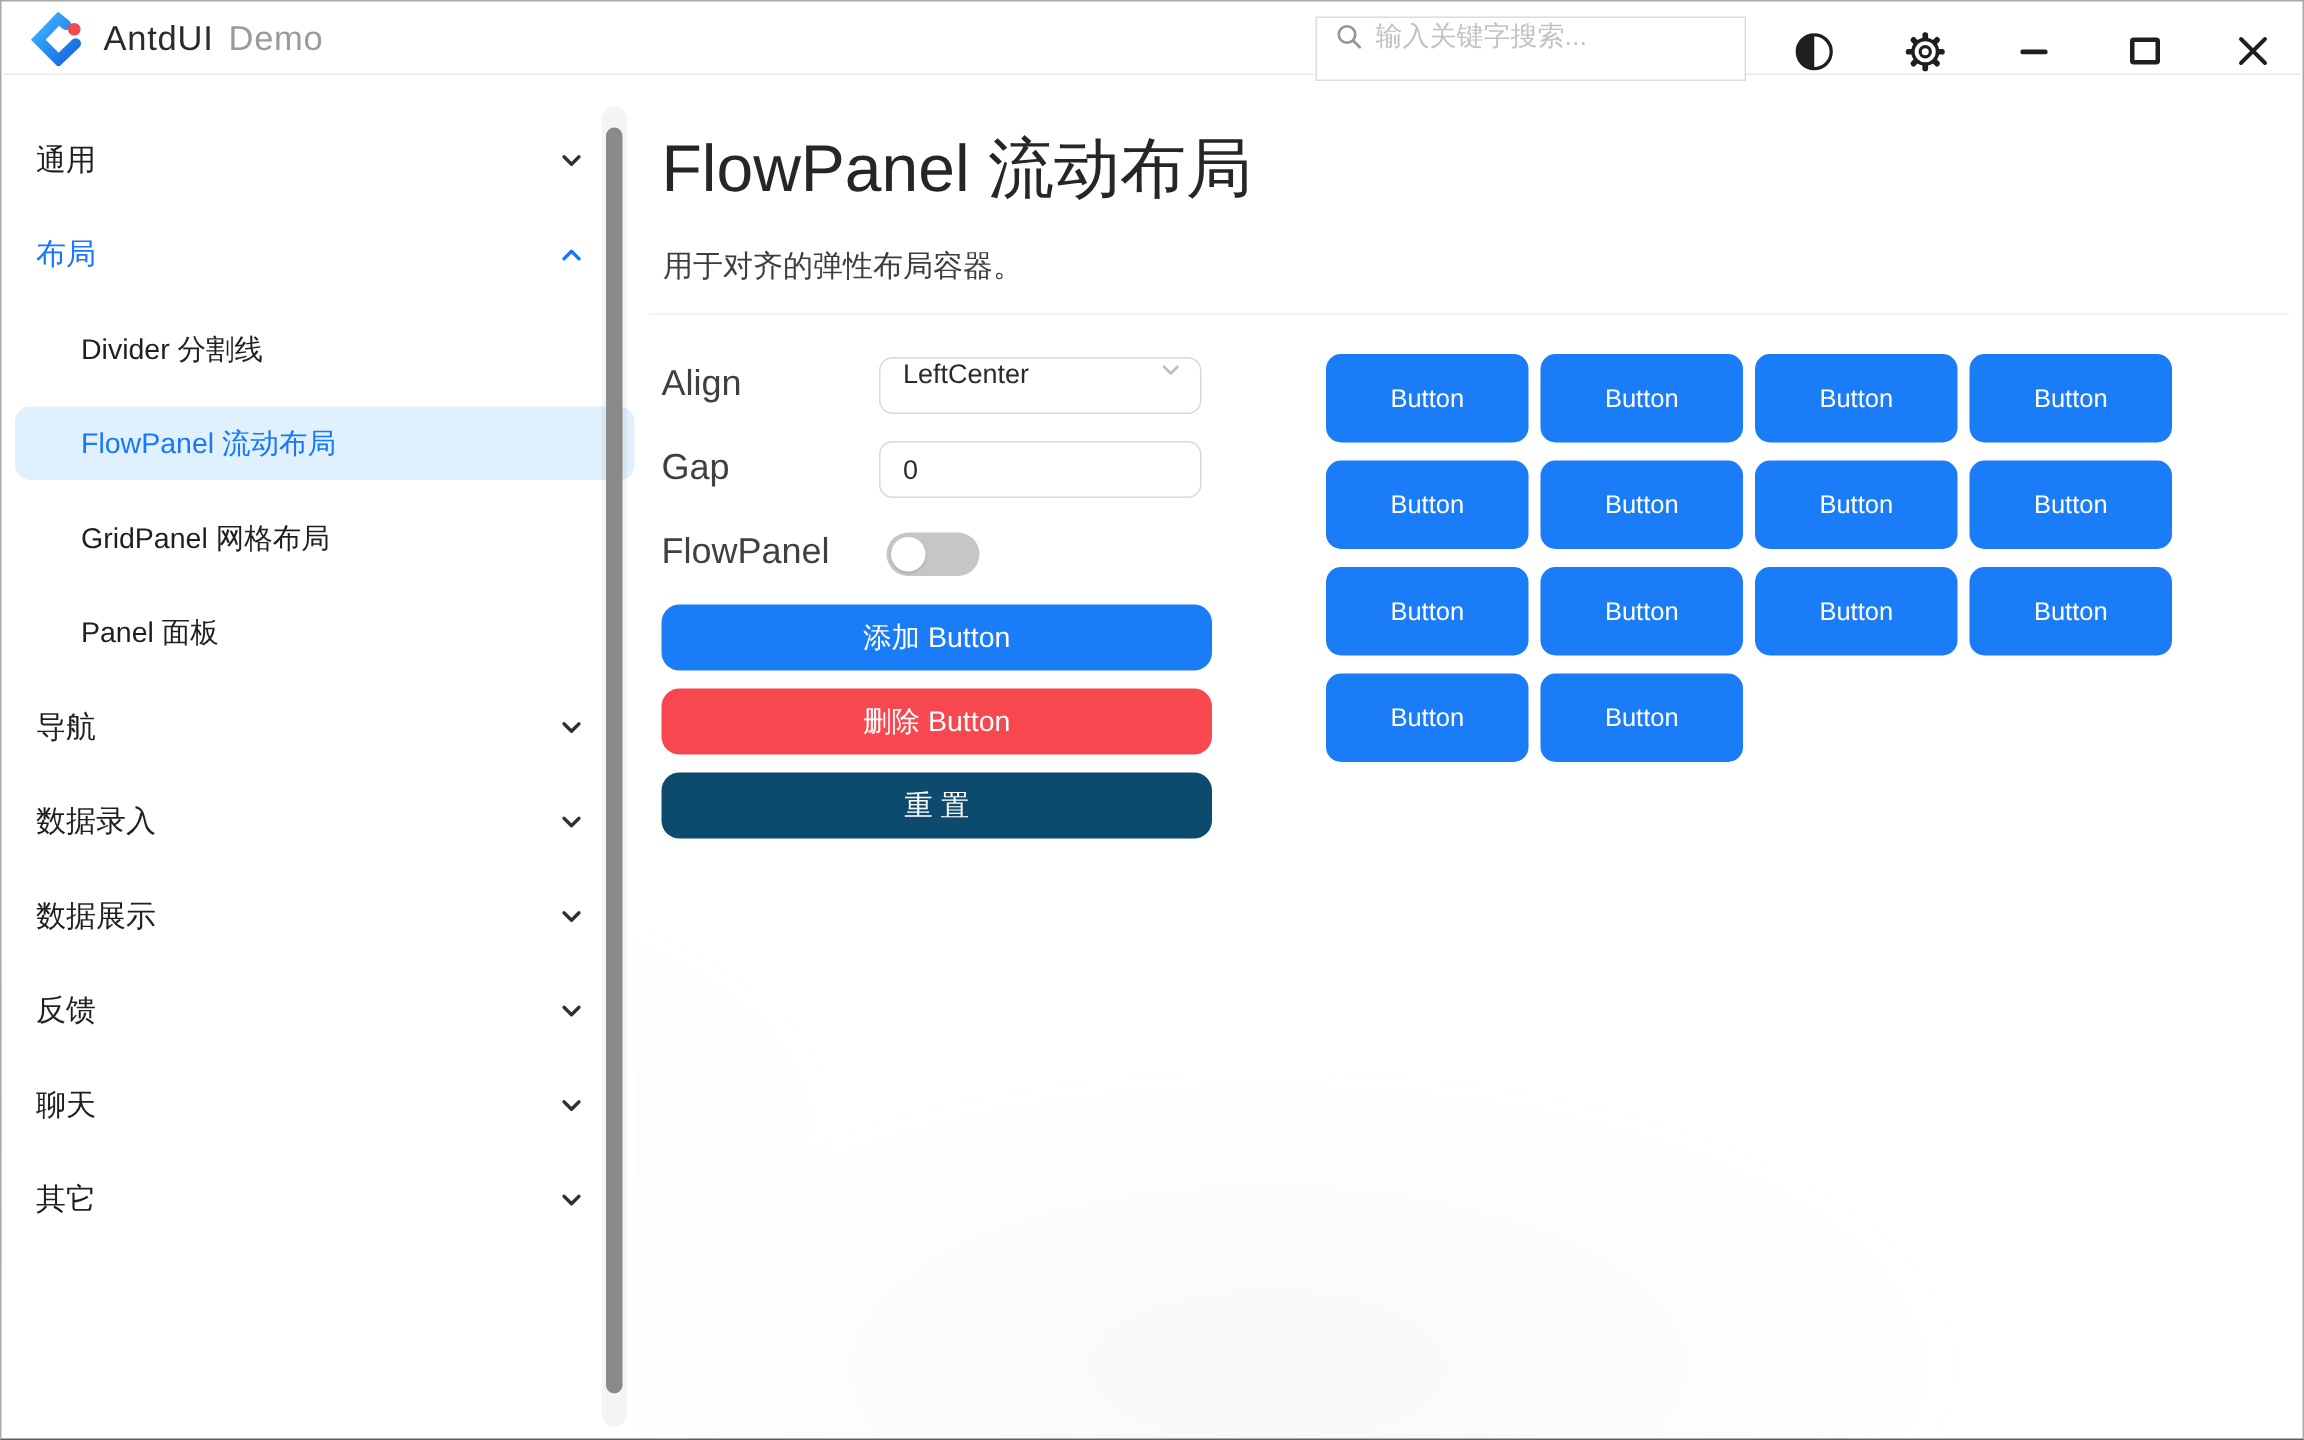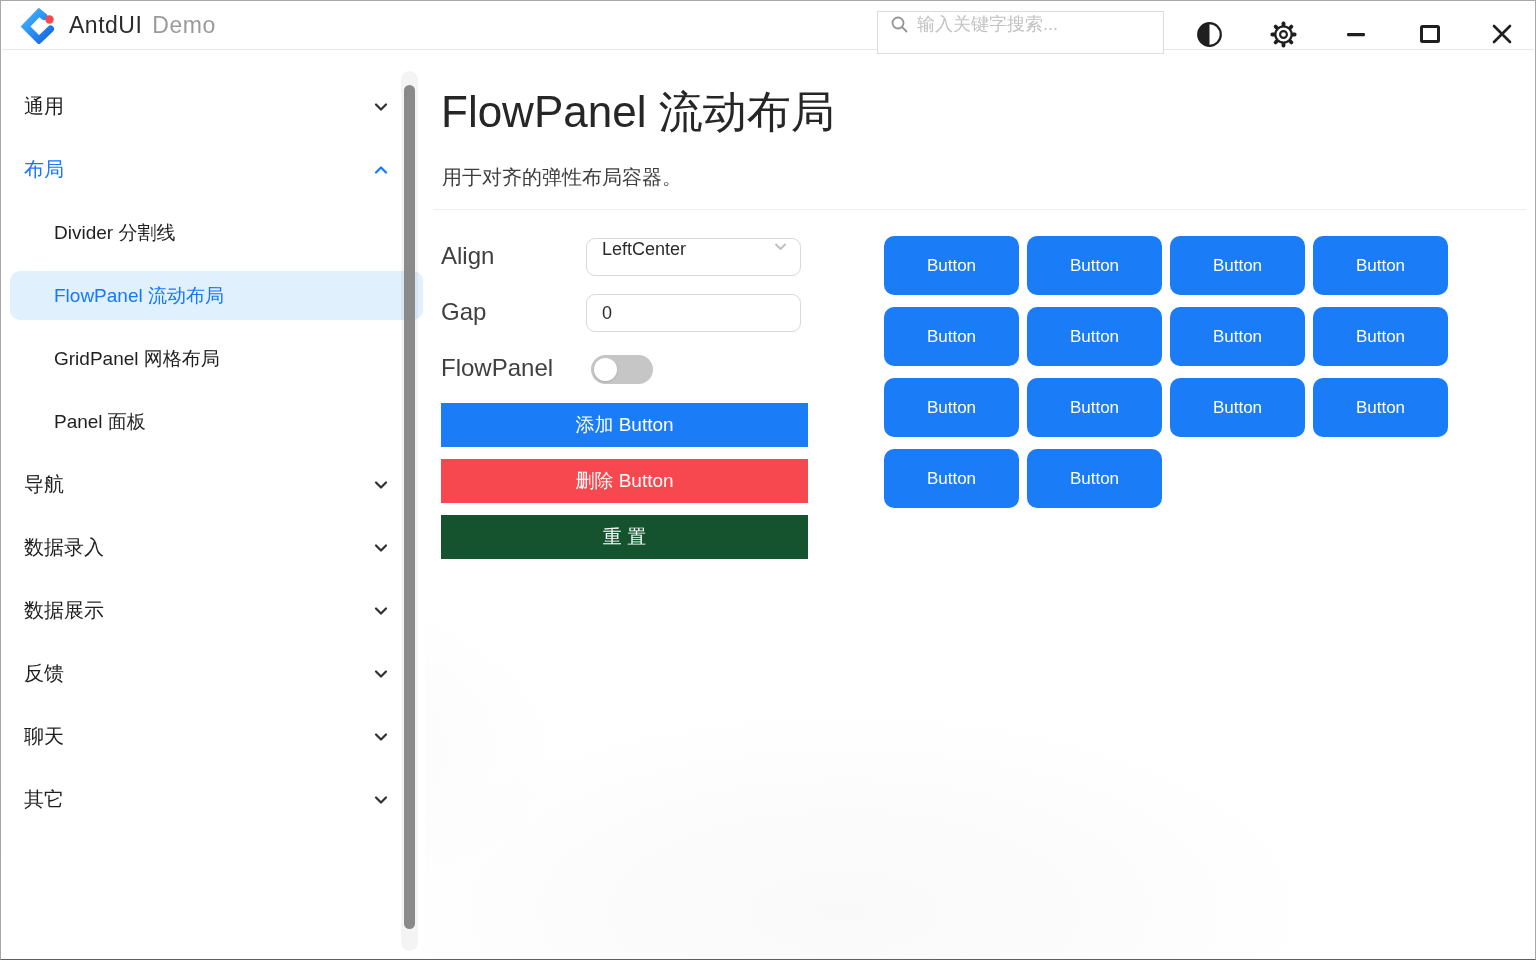--- a/index.html
+++ b/index.html
@@ -61,25 +61,25 @@
   .select .sel-text { flex:1; font-size:18px; color:#2b2b2b; }
 
   .gap-input { position:absolute; left:161px; top:229px; width:215px; height:38px; border:1px solid #d9d9d9;
     border-radius:9px; padding:0 15px; font-size:18px; color:#2b2b2b; outline:none; font-family:inherit; background:#fff; }
 
   .toggle { position:absolute; left:166px; top:290px; width:62px; height:29px; border-radius:15px;
     background:#c6c6c6; cursor:pointer; }
   .toggle .knob { position:absolute; left:3px; top:3px; width:23px; height:23px; border-radius:50%;
     background:#fff; box-shadow:0 1px 2px rgba(0,0,0,0.15); }
 
-  .action-btn { position:absolute; left:16px; width:367px; height:44px; border:none; border-radius:0;
+  .action-btn { position:absolute; left:16px; width:367px; height:44px; border:none; border-radius:12px;
     color:#fff; font-size:19px; font-family:inherit; cursor:pointer; }
   .btn-add   { top:338px; background:#1b7cf8; }
   .btn-del   { top:394px; background:#f6484e; }
-  .btn-reset { top:450px; background:#14532d; }
+  .btn-reset { top:450px; background:#0c4a6e; }
 
   .flow-grid { position:absolute; left:459px; top:171px; width:580px;
     display:flex; flex-wrap:wrap; column-gap:8px; row-gap:12px; align-content:flex-start; }
   .flow-btn { width:135px; height:59px; background:#1b7cf8; color:#fff; border:none; border-radius:10px;
     font-size:17px; font-family:inherit; cursor:pointer; }
 </style>
 </head>
 <body>
 
 <div class="window">

